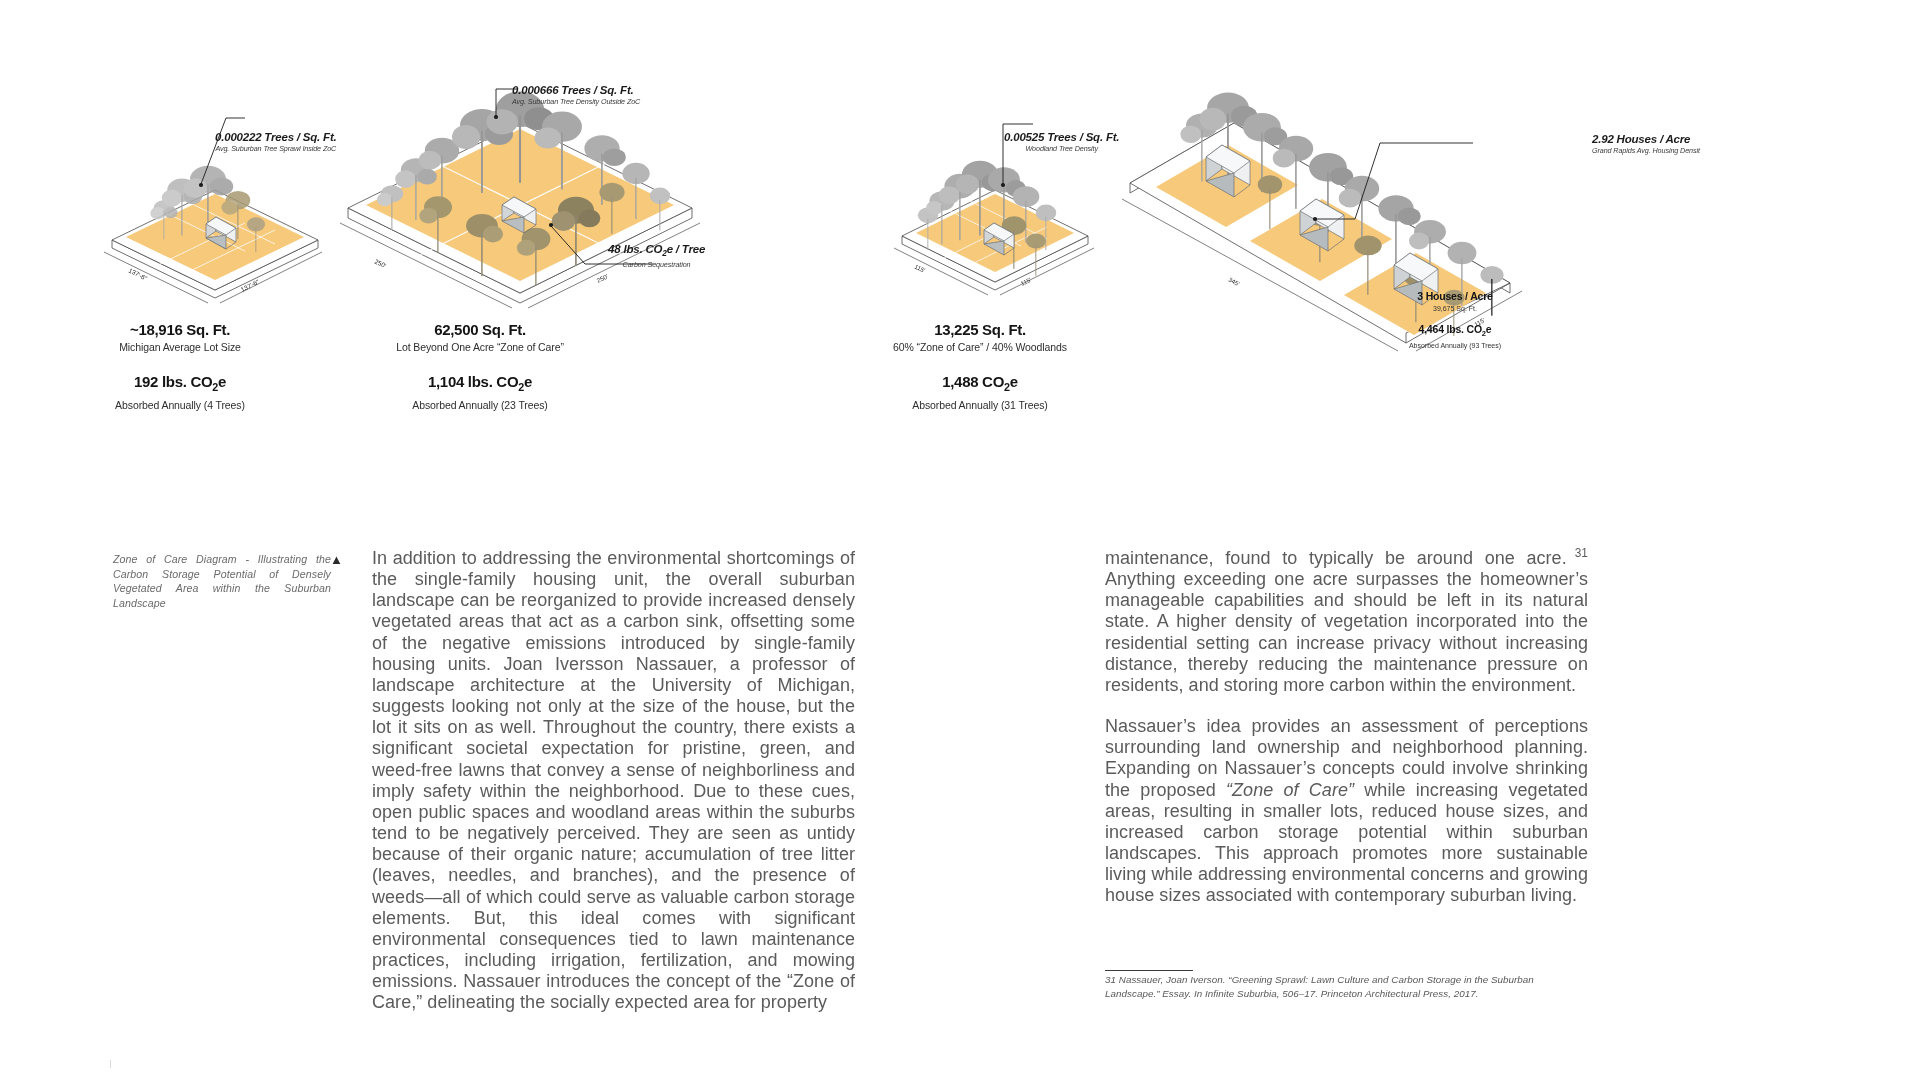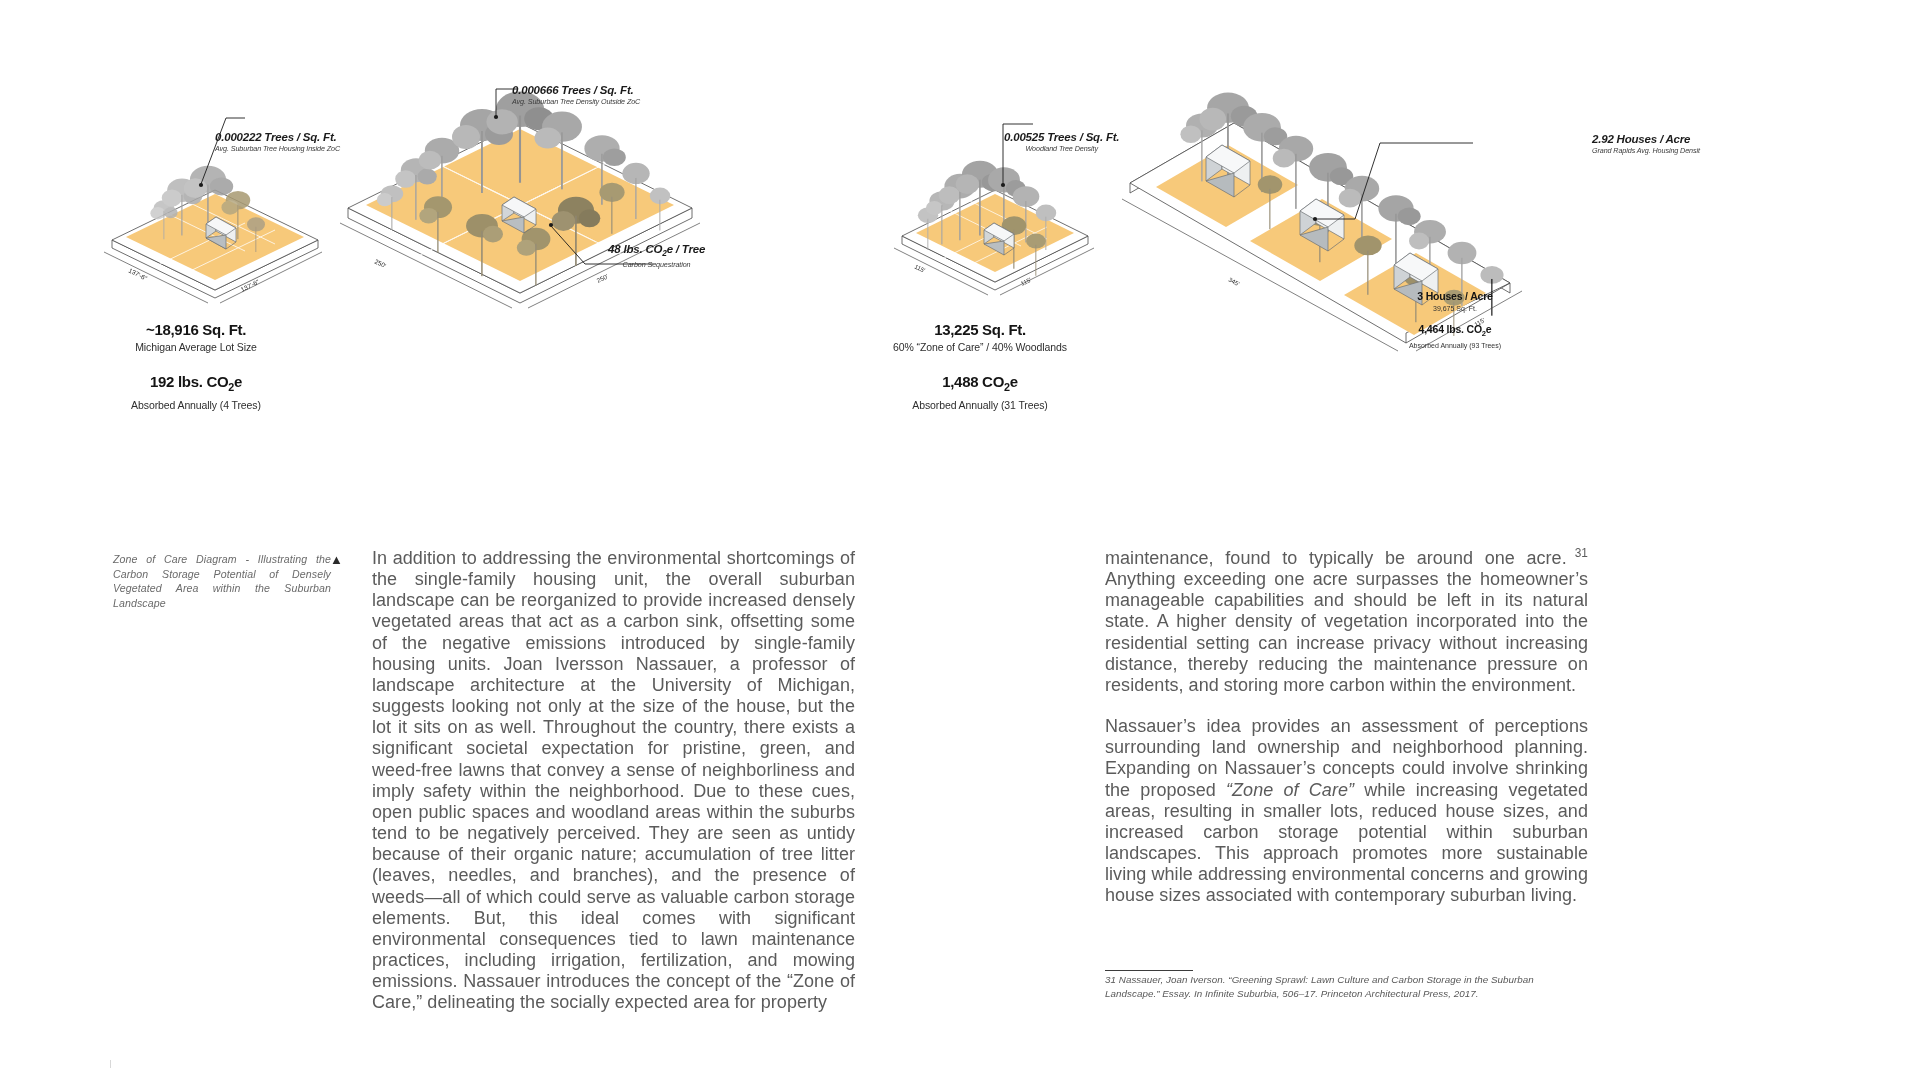--- a/index.html
+++ b/index.html
@@ -227,24 +227,24 @@
       </svg>
 
       <svg style="position:absolute; left:28px; top:-10px;" width="160" height="100">
         <path d="M127 8 L108 8 L83 74" fill="none" stroke="#1b1b1b" stroke-width="0.9"></path>
         <circle cx="83" cy="75" r="2.1" fill="#1b1b1b"></circle>
       </svg>
     </div>
 
     <div class="callout left" style="left:215px; top:131px;">
       <div class="c-main">0.000222 Trees / Sq. Ft.</div>
-      <div class="c-sub">Avg. Suburban Tree Housing Inside ZoC</div>
-    </div>
-
-    <div class="stats" style="left:16px; top:320px; width:360px;">
+      <div class="c-sub">Avg. Suburban Tree Sprawl Inside ZoC</div>
+    </div>
+
+    <div class="stats" style="left:0px; top:320px; width:360px;">
       <div class="big">~18,916 Sq. Ft.</div>
       <div class="small">Michigan Average Lot Size</div>
       <div class="gap"></div>
       <div class="big">
         <span>192 lbs. CO</span><sub>2</sub><span>e</span>
       </div>
       <div class="small">Absorbed Annually (4 Trees)</div>
     </div>
 
     <div class="diagram" style="left:330px; top:95px; width:380px; height:230px;">
@@ -367,20 +367,29 @@
       <div class="c-sub">Avg. Suburban Tree Density Outside ZoC</div>
     </div>
 
     <div class="callout left" style="left:608px; top:243px;">
       <div class="c-main">
         <span>48 lbs. CO</span><sub>2</sub><span>e / Tree</span>
       </div>
       <div class="c-sub">Carbon Sequestration</div>
     </div>
 
+    <div class="stats" style="left:300px; top:320px; width:360px;">
+      <div class="big">62,500 Sq. Ft.</div>
+      <div class="small">Lot Beyond One Acre “Zone of Care”</div>
+      <div class="gap"></div>
+      <div class="big">
+        <span>1,104 lbs. CO</span><sub>2</sub><span>e</span>
+      </div>
+      <div class="small">Absorbed Annually (23 Trees)</div>
+    </div>
 
     <div class="diagram" style="left:880px; top:120px; width:230px; height:200px;">
       <svg width="230" height="200" viewBox="0 0 230 200">
         <g>
           <path d="M115 170 L22 124 L22 116 L115 162 L208 116 L208 124 Z" fill="#ffffff" stroke="#4a4a4a" stroke-width="0.8"></path>
           <path d="M115 162 L22 116 L115 70 L208 116 Z" fill="#ffffff" stroke="#4a4a4a" stroke-width="0.8"></path>
         </g>
         <path d="M115 152 L36 113 L115 74 L194 113 Z" fill="#f7c97a"></path>
         <g stroke="#ffffff" stroke-width="0.9" opacity="0.8">
           <line x1="62" y1="87" x2="141" y2="126"></line>

